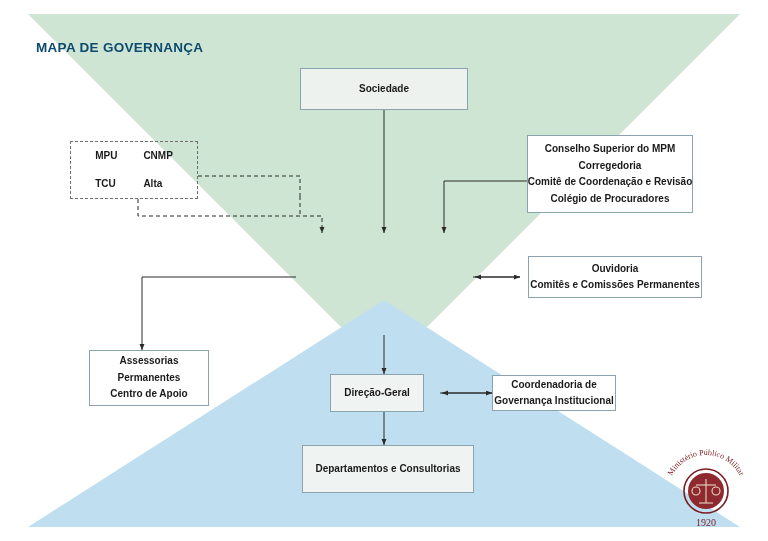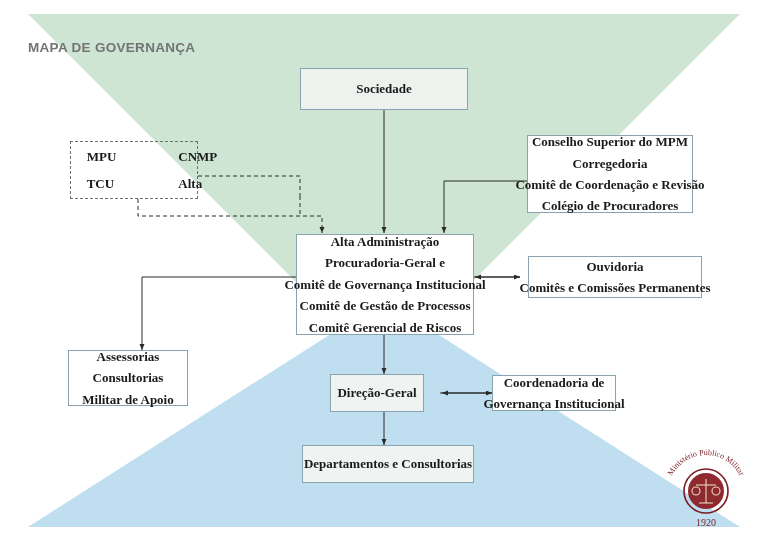--- a/index.html
+++ b/index.html
@@ -20,43 +20,42 @@
   
   .bg-layer {
     position: absolute;
     left: 0;
     top: 0;
     width: 768px;
     height: 541px;
   }
   .title {
     position: absolute;
-    left: 28px;
+    left: 36px;
     top: 40px;
     font-size: 13.5px;
     font-weight: bold;
-    color: #737373;
+    color: #0c4a6e;
     letter-spacing: 0.3px;
   }
   .node {
     position: absolute;
     box-sizing: border-box;
     border: 1px solid #8aa3ae;
     background: #eff3f2;
     display: flex;
     flex-direction: column;
     align-items: center;
     justify-content: center;
     text-align: center;
-    font-size: 13px;
+    font-size: 10px;
     font-weight: bold;
     color: #1a1a1a;
     line-height: 1.65;
     padding: 2px 5px;
-    font-family: Liberation Serif, serif;
   }
   .node.white {
     background: #ffffff;
   }
   .node.greenish {
     background: #edf2ee;
   }
   .node.dashed {
     border: 1px dashed #6e6e6e;
     background: transparent;
@@ -68,21 +67,20 @@
   .dashed-grid {
     display: grid;
     grid-template-columns: auto auto;
     column-gap: 26px;
     row-gap: 3px;
     justify-content: center;
     align-items: center;
   }
   .dashed-grid .line {
     text-align: left;
-    margin-left: 36px;
   }
   svg.connectors {
     position: absolute;
     left: 0;
     top: 0;
     width: 768px;
     height: 541px;
     pointer-events: none;
   }
   .logo {
@@ -147,49 +145,42 @@
     <span class="line">Alta</span>
   </div>
 
   <div class="node white" style="left:527px; top:135px; width:166px; height:78px;">
     <span class="line">Conselho Superior do MPM</span>
     <span class="line">Corregedoria</span>
     <span class="line">Comitê de Coordenação e Revisão</span>
     <span class="line">Colégio de Procuradores</span>
   </div>
 
-  <div class="node white" style="left:296px; top:234px; width:178px; height:101px;">
-    <span class="line">Alta Administração</span>
-    <span class="line">Procuradoria-Geral e</span>
-    <span class="line">Comitê de Governança Institucional</span>
-    <span class="line">Comitê de Gestão de Processos</span>
-    <span class="line">Comitê Gerencial de Riscos</span>
-  </div>
 
   <div class="node white" style="left:520px; top:256px; width:174px; height:42px;margin-left:8px;">
     <span class="line">Ouvidoria</span>
     <span class="line">Comitês e Comissões Permanentes</span>
   </div>
 
-  <div class="node white" style="left:68px; top:350px; width:120px; height:56px;">
+  <div class="node white" style="left:89px; top:350px; width:120px; height:56px;">
     <span class="line">Assessorias</span>
-    <span class="line">Consultorias</span>
-    <span class="line">Militar de Apoio</span>
+    <span class="line">Permanentes</span>
+    <span class="line">Centro de Apoio</span>
   </div>
 
   <div class="node" style="left:330px; top:374px; width:94px; height:38px;">
     <span class="line">Direção-Geral</span>
   </div>
 
   <div class="node white" style="left:492px; top:375px; width:124px; height:36px;">
     <span class="line">Coordenadoria de</span>
     <span class="line">Governança Institucional</span>
   </div>
 
-  <div class="node" style="left:302px; top:445px; width:172px; height:38px;">
+  <div class="node" style="left:302px; top:445px; width:172px; height:48px;">
     <span class="line">Departamentos e Consultorias</span>
   </div>
 
   <svg class="logo" viewBox="0 0 96 100">
     <defs>
       <path id="arcpath" d="M 10,62 A 38,38 0 0 1 86,62"></path>
     </defs>
     <text font-size="8" fill="#7a1c22" font-family="Liberation Serif, serif">
       <textPath href="#arcpath" startOffset="50%" text-anchor="middle">Ministério Público Militar</textPath>
     </text>

